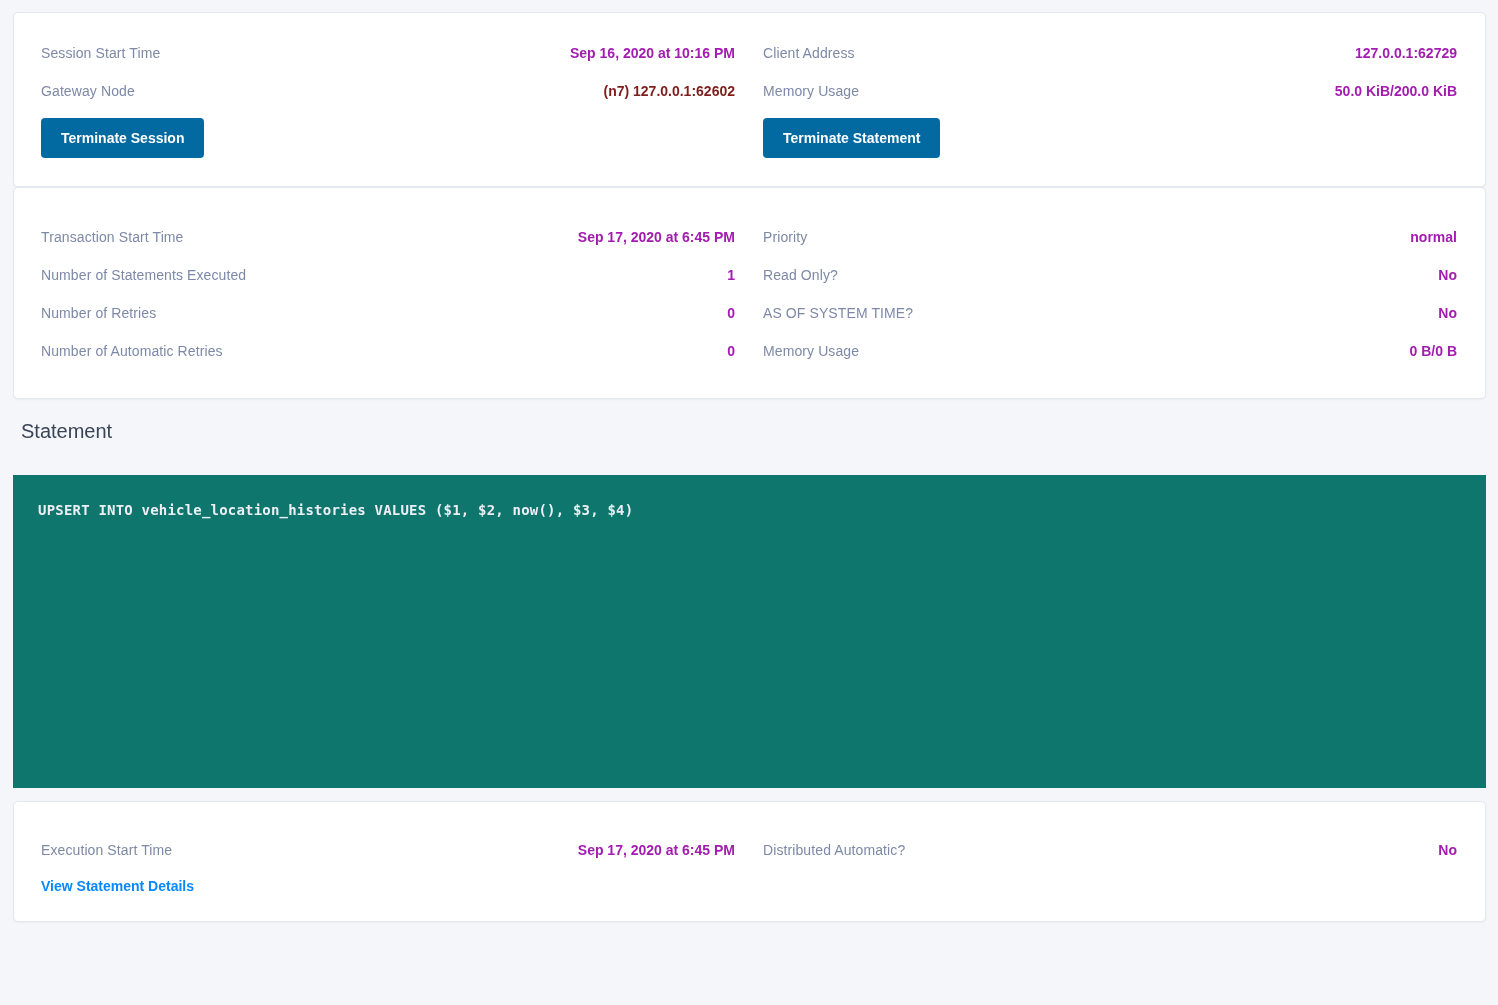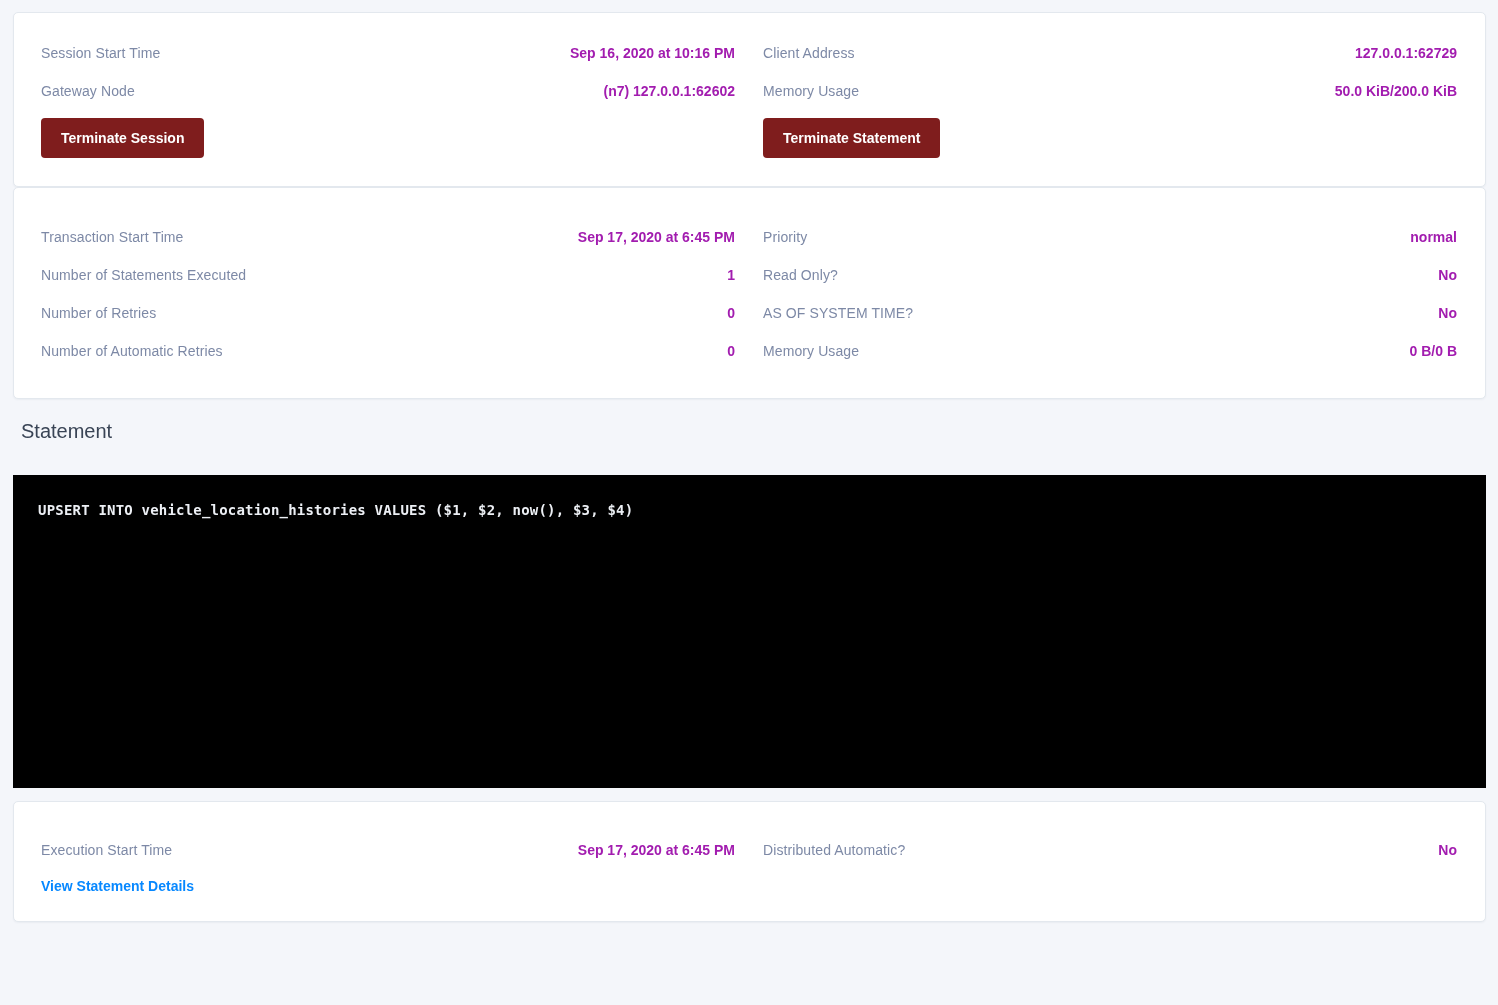--- a/index.html
+++ b/index.html
@@ -43,49 +43,49 @@
   }
   .val {
     font-size: 14px;
     font-weight: bold;
     color: #a21caf;
     text-align: right;
   }
   a.val-link {
     font-size: 14px;
     font-weight: bold;
-    color: #a21caf;
+    color: #7f1d1d;
     text-decoration: none;
     cursor: pointer;
   }
   .btn-green {
     margin-top: 8px;
     height: 40px;
     padding: 0 20px;
-    background: #7f1d1d;
+    background: #0369a1;
     color: #ffffff;
     font-family: "Liberation Sans", sans-serif;
     font-size: 14px;
     font-weight: bold;
     border: none;
     border-radius: 4px;
     cursor: pointer;
     display: inline-block;
   }
   .section-heading {
     font-size: 20px;
     font-weight: 400;
     color: #394455;
     line-height: 23px;
   }
   .heading-transaction { margin: 25px 0 31px 0; }
   .heading-statement   { margin: 21px 0 32px 8px; }
   .sql-box {
     height: 313px;
-    background: #000000;
+    background: #0f766e;
     padding: 27px 25px;
     margin-bottom: 13px;
   }
   .sql-text {
     font-family: "DejaVu Sans Mono", "Liberation Mono", monospace;
     font-size: 14px;
     font-weight: bold;
     color: #eceff4;
     letter-spacing: 0.2px;
     white-space: pre;

